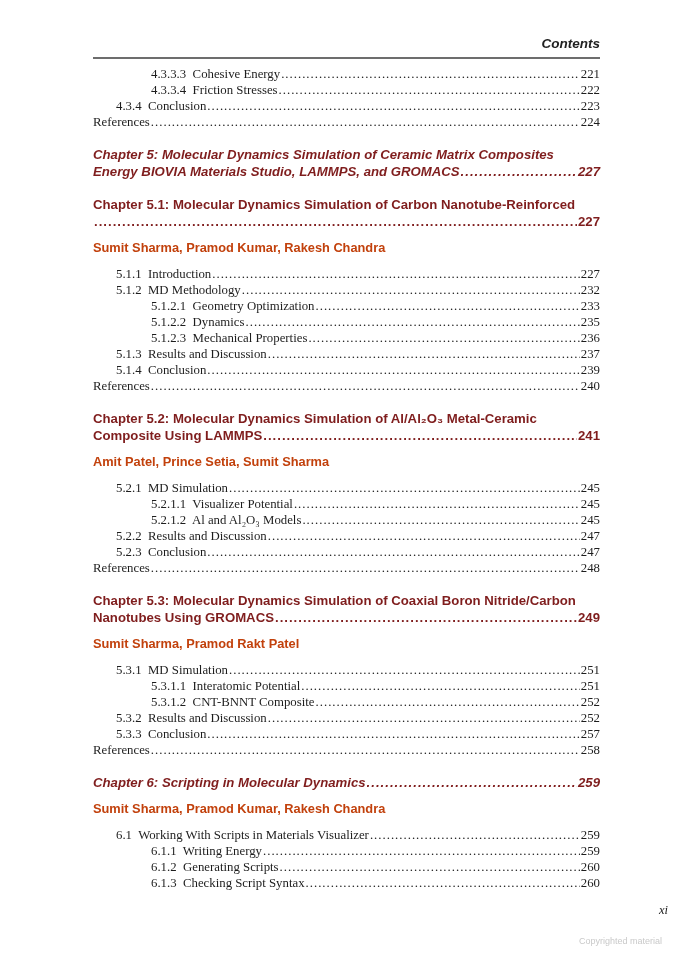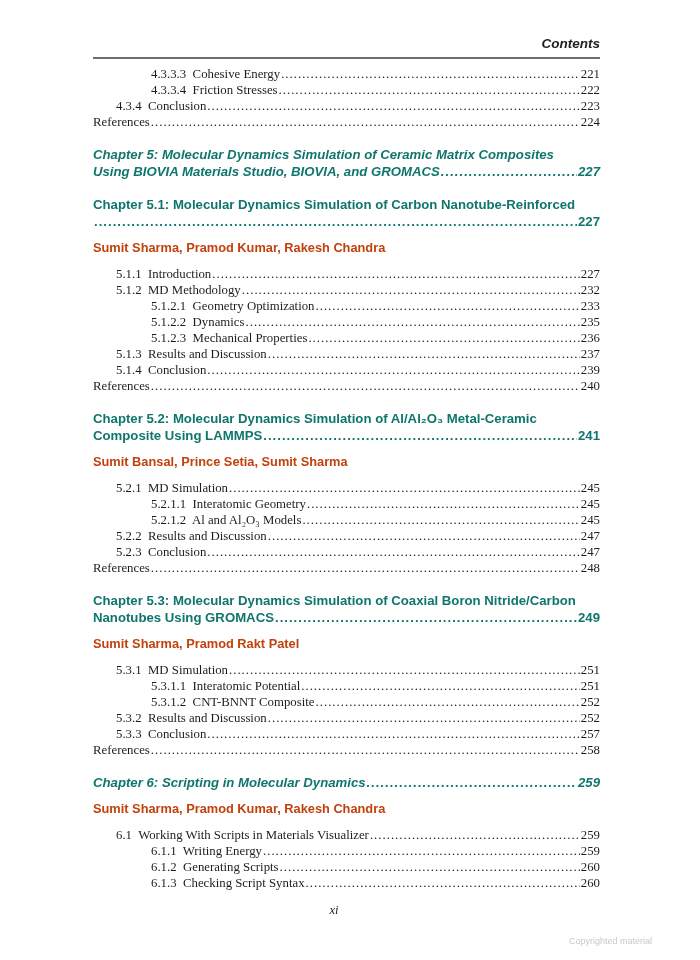--- a/index.html
+++ b/index.html
@@ -19,33 +19,33 @@
   .lvl2{padding-left:23px;align-items:center;}
   .lvl3{padding-left:58px;}
   .label{white-space:pre;}
   .leader{
     flex:1;min-width:0;overflow:hidden;white-space:nowrap;
     letter-spacing:1px;margin:0 1px;
   }
   .pagenum{white-space:nowrap;}
   .chapter{
     font-family:"Liberation Sans",sans-serif;font-weight:bold;
-    font-size:13.2px;line-height:17px;margin:16px 0 5px;color:#0f766e;
+    font-size:13.2px;line-height:17px;margin:16px 0 5px;color:#7f1d1d;
   }
   .chapter-italic{font-style:italic;}
   .authors{
     font-family:"Liberation Sans",sans-serif;font-weight:bold;
     font-size:12.8px;line-height:16px;margin:10px 0;color:#c2410c;
   }
   .folio{
-    position:absolute;left:0;right:0;top:903px;text-align:center;
+    position:absolute;left:0;right:0;top:903px;text-align:right;
     font-style:italic;font-size:12.5px;color:#222;
   }
   .copyright{
-    position:absolute;right:16px;top:936px;
+    position:absolute;right:6px;top:936px;
     font-family:"Liberation Sans",sans-serif;font-size:9px;color:#c9c9c9;
   }
 </style>
 </head>
 <body>
 
 <div class="page">
   <div class="header">Contents</div>
   <div class="rule"></div>
   <div id="toc">
@@ -67,21 +67,21 @@
       <div class="row entry lvl1">
         <span class="label">References</span>
         <span class="leader">............................................................................................................................................................................................................................</span>
         <span class="pagenum">224</span>
       </div>
       <div class="chapter chapter-italic">
         <div class="row">
           <span class="label">Chapter 5: Molecular Dynamics Simulation of Ceramic Matrix Composites</span>
         </div>
         <div class="row">
-          <span class="label">Using BIOVIA Materials Studio, BIOVIA, and GROMACS</span>
+          <span class="label">Energy BIOVIA Materials Studio, LAMMPS, and GROMACS</span>
           <span class="leader">............................................................................................................................................................................................................................</span>
           <span class="pagenum">227</span>
         </div>
       </div>
       <div class="chapter">
         <div class="row">
           <span class="label">Chapter 5.1: Molecular Dynamics Simulation of Carbon Nanotube-Reinforced</span>
         </div>
         <div class="row">
           <span class="leader">............................................................................................................................................................................................................................</span>
@@ -132,28 +132,28 @@
       <div class="chapter">
         <div class="row">
           <span class="label">Chapter 5.2: Molecular Dynamics Simulation of Al/Al₂O₃ Metal-Ceramic</span>
         </div>
         <div class="row">
           <span class="label">Composite Using LAMMPS</span>
           <span class="leader">............................................................................................................................................................................................................................</span>
           <span class="pagenum">241</span>
         </div>
       </div>
-      <div class="authors">Sumit Bansal, Prince Setia, Sumit Sharma</div>
+      <div class="authors">Amit Patel, Prince Setia, Sumit Sharma</div>
       <div class="row entry lvl2">
         <span class="label">5.2.1  MD Simulation</span>
         <span class="leader">............................................................................................................................................................................................................................</span>
         <span class="pagenum">245</span>
       </div>
       <div class="row entry lvl3">
-        <span class="label">5.2.1.1  Interatomic Geometry</span>
+        <span class="label">5.2.1.1  Visualizer Potential</span>
         <span class="leader">............................................................................................................................................................................................................................</span>
         <span class="pagenum">245</span>
       </div>
       <div class="row entry lvl3">
         <span class="label">5.2.1.2  Al and Al₂O₃ Models</span>
         <span class="leader">............................................................................................................................................................................................................................</span>
         <span class="pagenum">245</span>
       </div>
       <div class="row entry lvl2">
         <span class="label">5.2.2  Results and Discussion</span>

